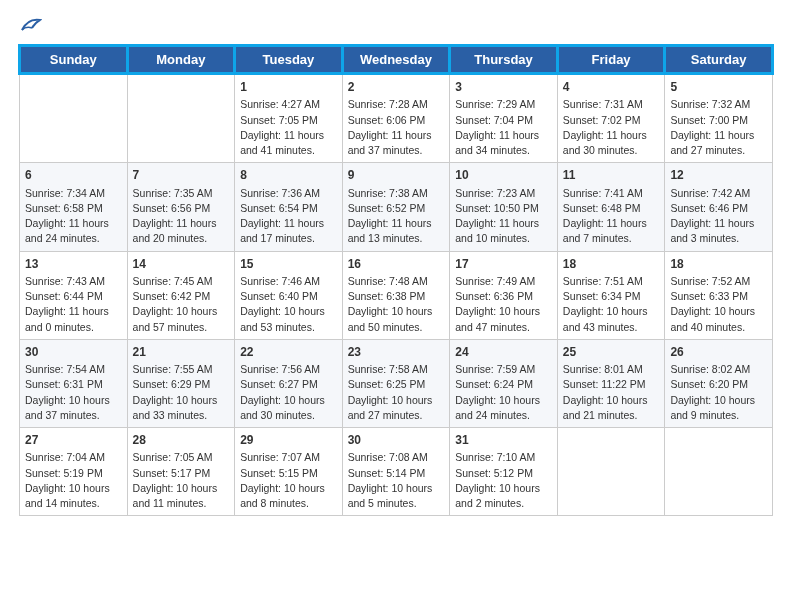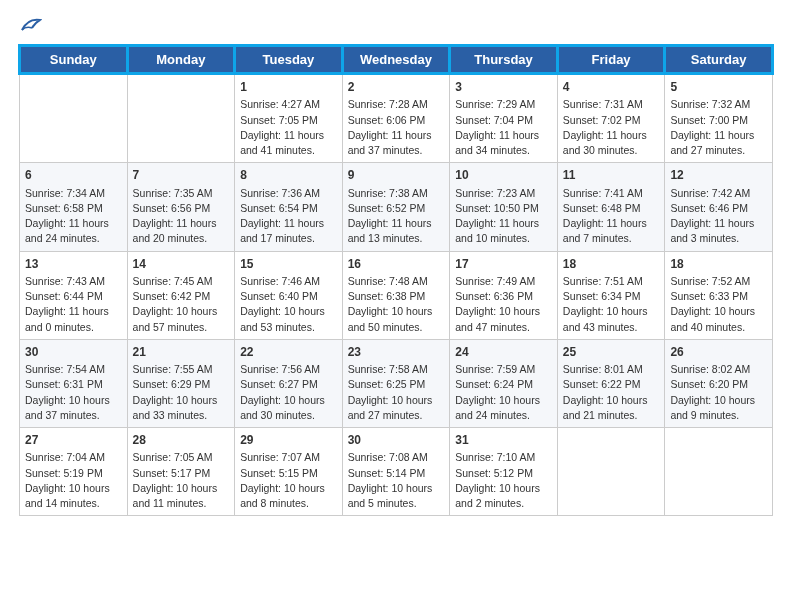--- a/index.html
+++ b/index.html
@@ -209,21 +209,21 @@
           <td>
             <div class="cell-content"><span class="day-num">22</span><span>Sunrise: 7:56 AM</span><br><span>Sunset: 6:27 PM</span><br><span>Daylight: 10 hours and 30 minutes.</span></div>
           </td>
           <td>
             <div class="cell-content"><span class="day-num">23</span><span>Sunrise: 7:58 AM</span><br><span>Sunset: 6:25 PM</span><br><span>Daylight: 10 hours and 27 minutes.</span></div>
           </td>
           <td>
             <div class="cell-content"><span class="day-num">24</span><span>Sunrise: 7:59 AM</span><br><span>Sunset: 6:24 PM</span><br><span>Daylight: 10 hours and 24 minutes.</span></div>
           </td>
           <td>
-            <div class="cell-content"><span class="day-num">25</span><span>Sunrise: 8:01 AM</span><br><span>Sunset: 6:22 PM</span><br><span>Daylight: 10 hours and 21 minutes.</span></div>
+            <div class="cell-content"><span class="day-num">25</span><span>Sunrise: 8:01 AM</span><br><span>Sunset: 11:22 PM</span><br><span>Daylight: 10 hours and 21 minutes.</span></div>
           </td>
           <td>
             <div class="cell-content"><span class="day-num">26</span><span>Sunrise: 8:02 AM</span><br><span>Sunset: 6:20 PM</span><br><span>Daylight: 10 hours and 9 minutes.</span></div>
           </td>
         </tr>
         <tr>
           <td>
             <div class="cell-content"><span class="day-num">27</span><span>Sunrise: 7:04 AM</span><br><span>Sunset: 5:19 PM</span><br><span>Daylight: 10 hours and 14 minutes.</span></div>
           </td>
           <td>

